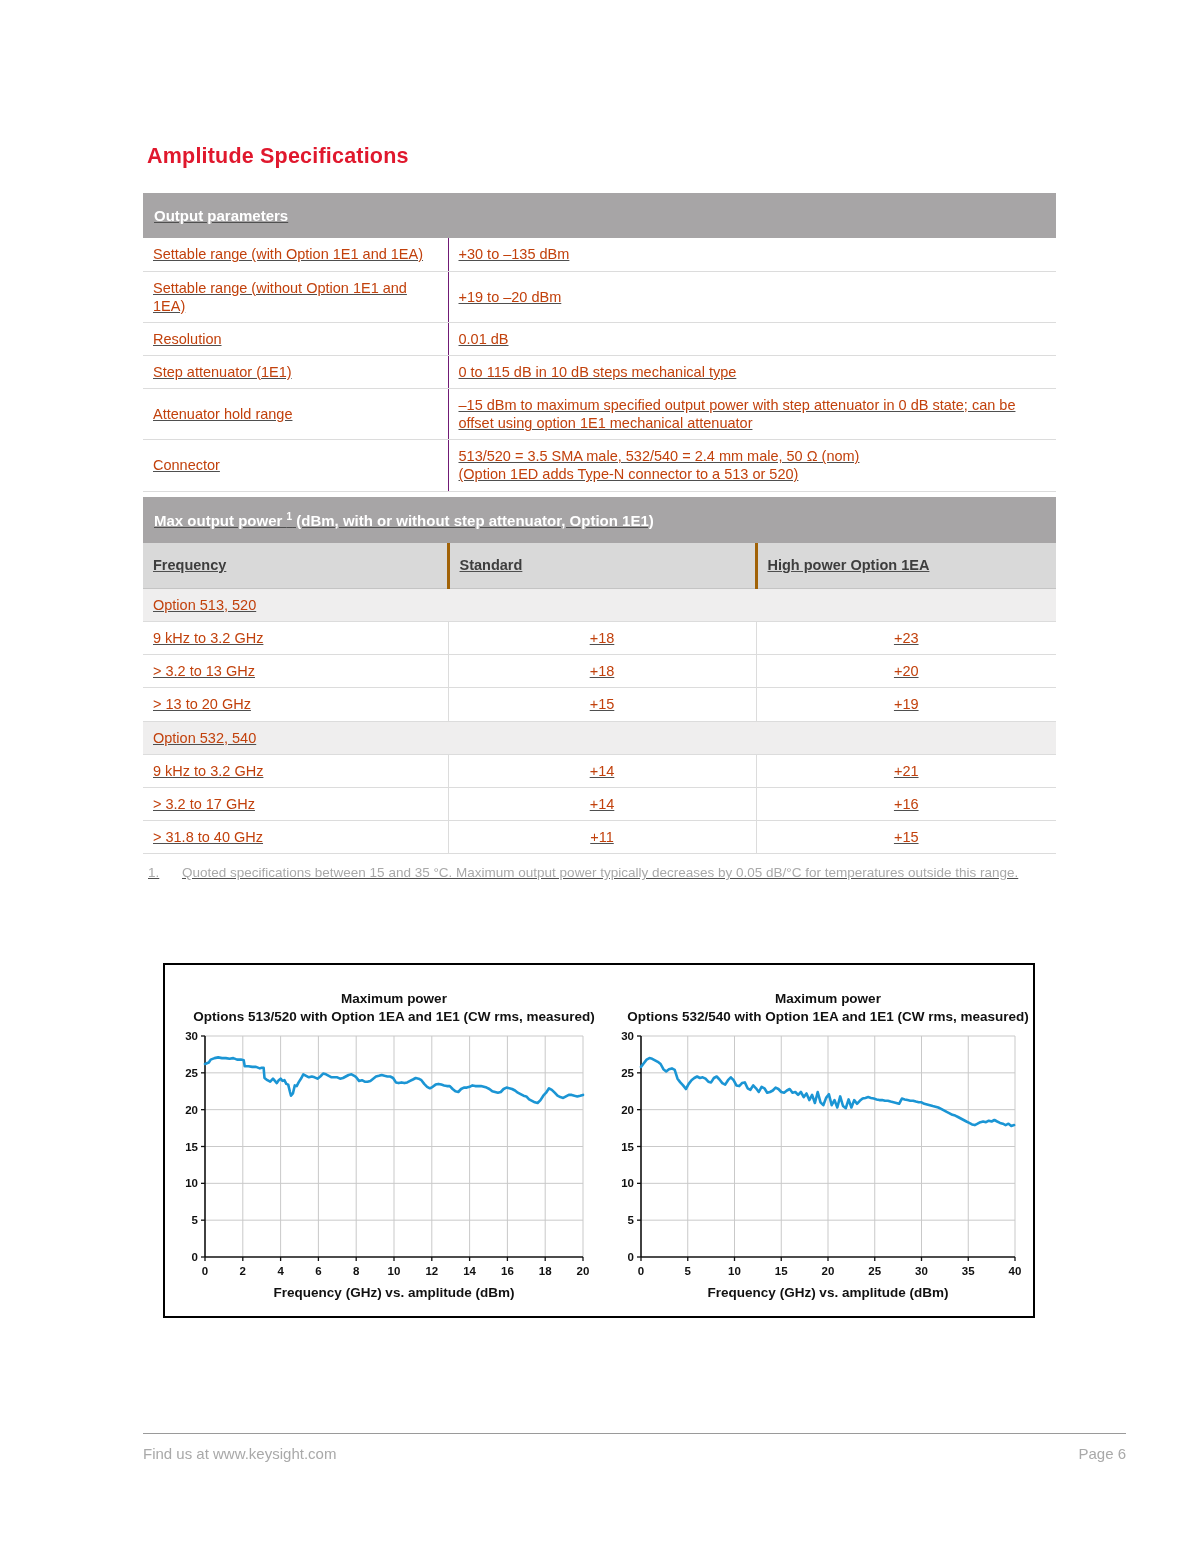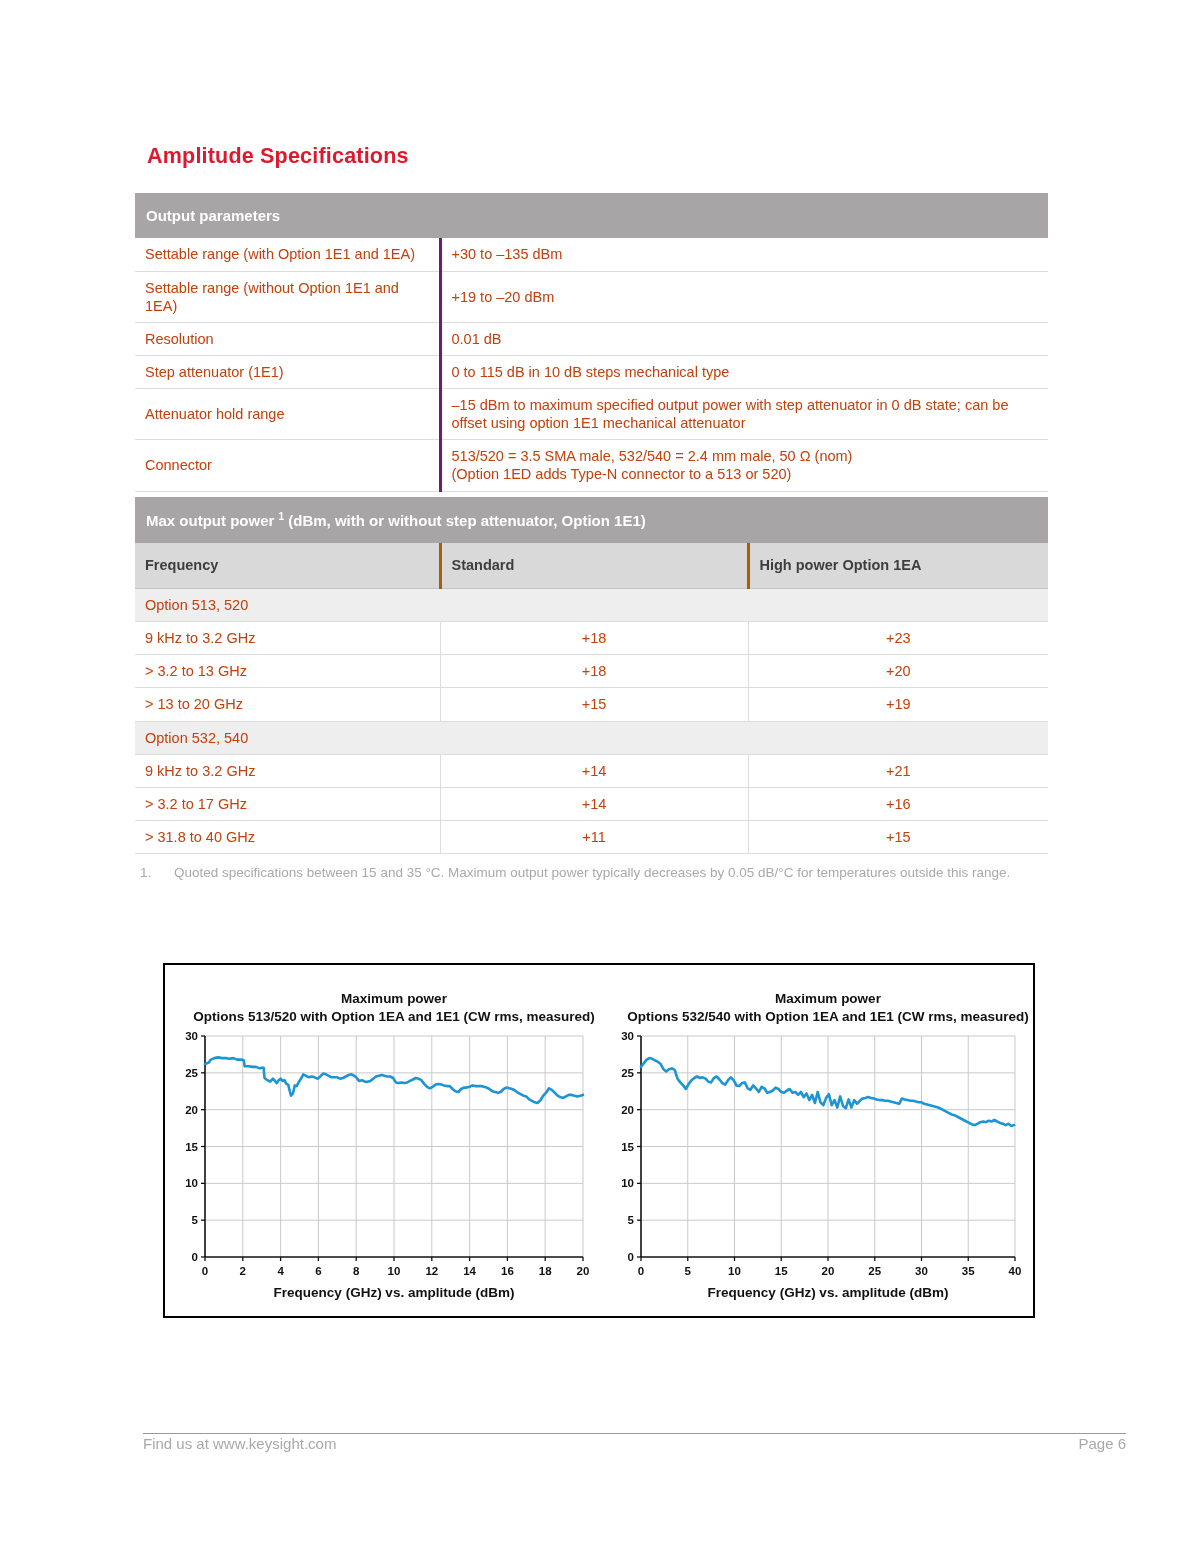--- a/index.html
+++ b/index.html
@@ -2,47 +2,47 @@
 <html><head>
 <meta charset="utf-8">
 <style>
   * { margin:0; padding:0; box-sizing:border-box; }
   html,body { background:#ffffff; }
   body { font-family:"Liberation Sans", sans-serif; width:1199px; height:1551px; position:relative; }
   .page { position:absolute; left:0; top:0; width:1199px; height:1551px; background:#fff; overflow:hidden; }
 
   .doc-title { position:absolute; left:147px; top:144px; font-size:21.5px; color:#e0182d; letter-spacing:.2px; }
 
-  .content { position:absolute; left:135px; top:193px; width:913px; color:#4f4f4f; font-size:14.5px; }
+  .content { position:absolute; left:143px; top:193px; width:913px; color:#4f4f4f; font-size:14.5px;text-decoration:underline; }
 
   .band { background:#a7a5a6; color:#ffffff; font-weight:bold; font-size:15px; padding:14px 11px; }
   .band sup { font-size:10px; }
 
   table { border-collapse:collapse; width:913px; table-layout:fixed; }
   td { padding:7px 10px; vertical-align:middle; border-bottom:1px solid #dcdcdc; color:#c2410c; font-size:14.5px; line-height:1.25; }
-  .t1 td.val { border-left:3px solid #701a75; white-space:pre-line;margin-left:28px; }
+  .t1 td.val { border-left:1px solid #701a75; white-space:pre-line;margin-left:28px; }
   .t1 td { height:33px; }
 
   .t2 { margin-top:5px; }
   .t2 .colhead td { background:#d9d9d9; color:#3e3e3e; font-weight:bold; height:46px; border-bottom:1px solid #c4c4c4; }
   .t2 .colhead td + td { border-left:3px solid #a16207; }
   .t2 .group td { background:#efeeee; height:33px; }
   .t2 .datarow td { height:33px; }
   .t2 .datarow td + td { border-left:1px solid #dcdcdc;text-align:center; }
 
   .footnote { display:flex; margin-top:9px; color:#a9a9a9; font-size:13.5px; line-height:1.55; width:913px; padding-left:5px; }
   .footnote .fn-num { width:34px; flex:0 0 34px; }
 
   .figure { position:absolute; left:163px; top:963px; width:872px; height:355px; border:2px solid #000; background:#fff; display:flex; }
   .figure svg { display:block; }
   .tick  { font-family:"Liberation Sans", sans-serif; font-size:11.5px; font-weight:bold; fill:#111; }
   .ctitle{ font-family:"Liberation Sans", sans-serif; font-size:13.5px; font-weight:bold; fill:#111; }
   .cxlabel{ font-family:"Liberation Sans", sans-serif; font-size:13.5px; font-weight:bold; fill:#111; }
 
-  .footer { position:absolute; left:143px; top:1433px; width:983px; border-top:1px solid #9a9a9a; padding-top:1px;
+  .footer { position:absolute; left:143px; top:1433px; width:983px; border-top:1px solid #9a9a9a; padding-top:11px;
             display:flex; justify-content:space-between; color:#a9a9a9; font-size:15px; }
 </style>
 </head>
 <body>
 
 <div class="page">
 
   <h1 class="doc-title">Amplitude Specifications</h1>
 
   <div class="content">

